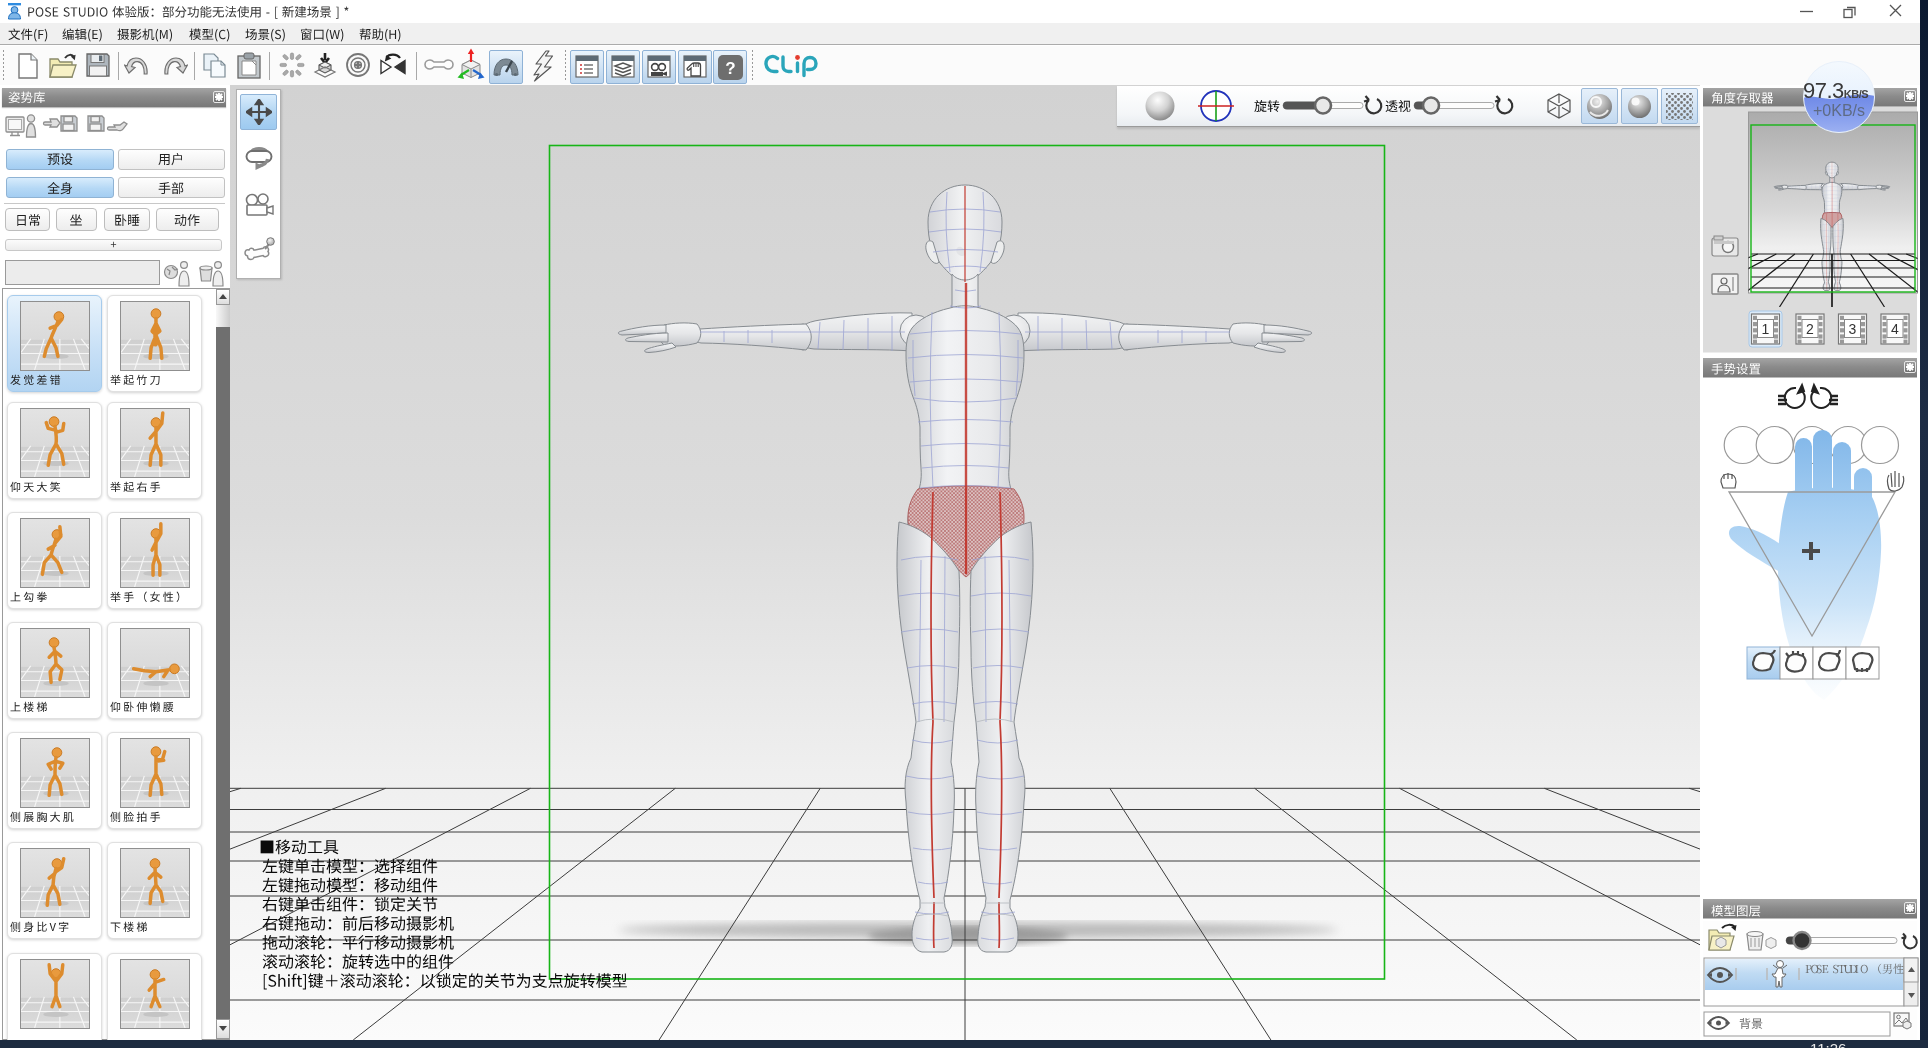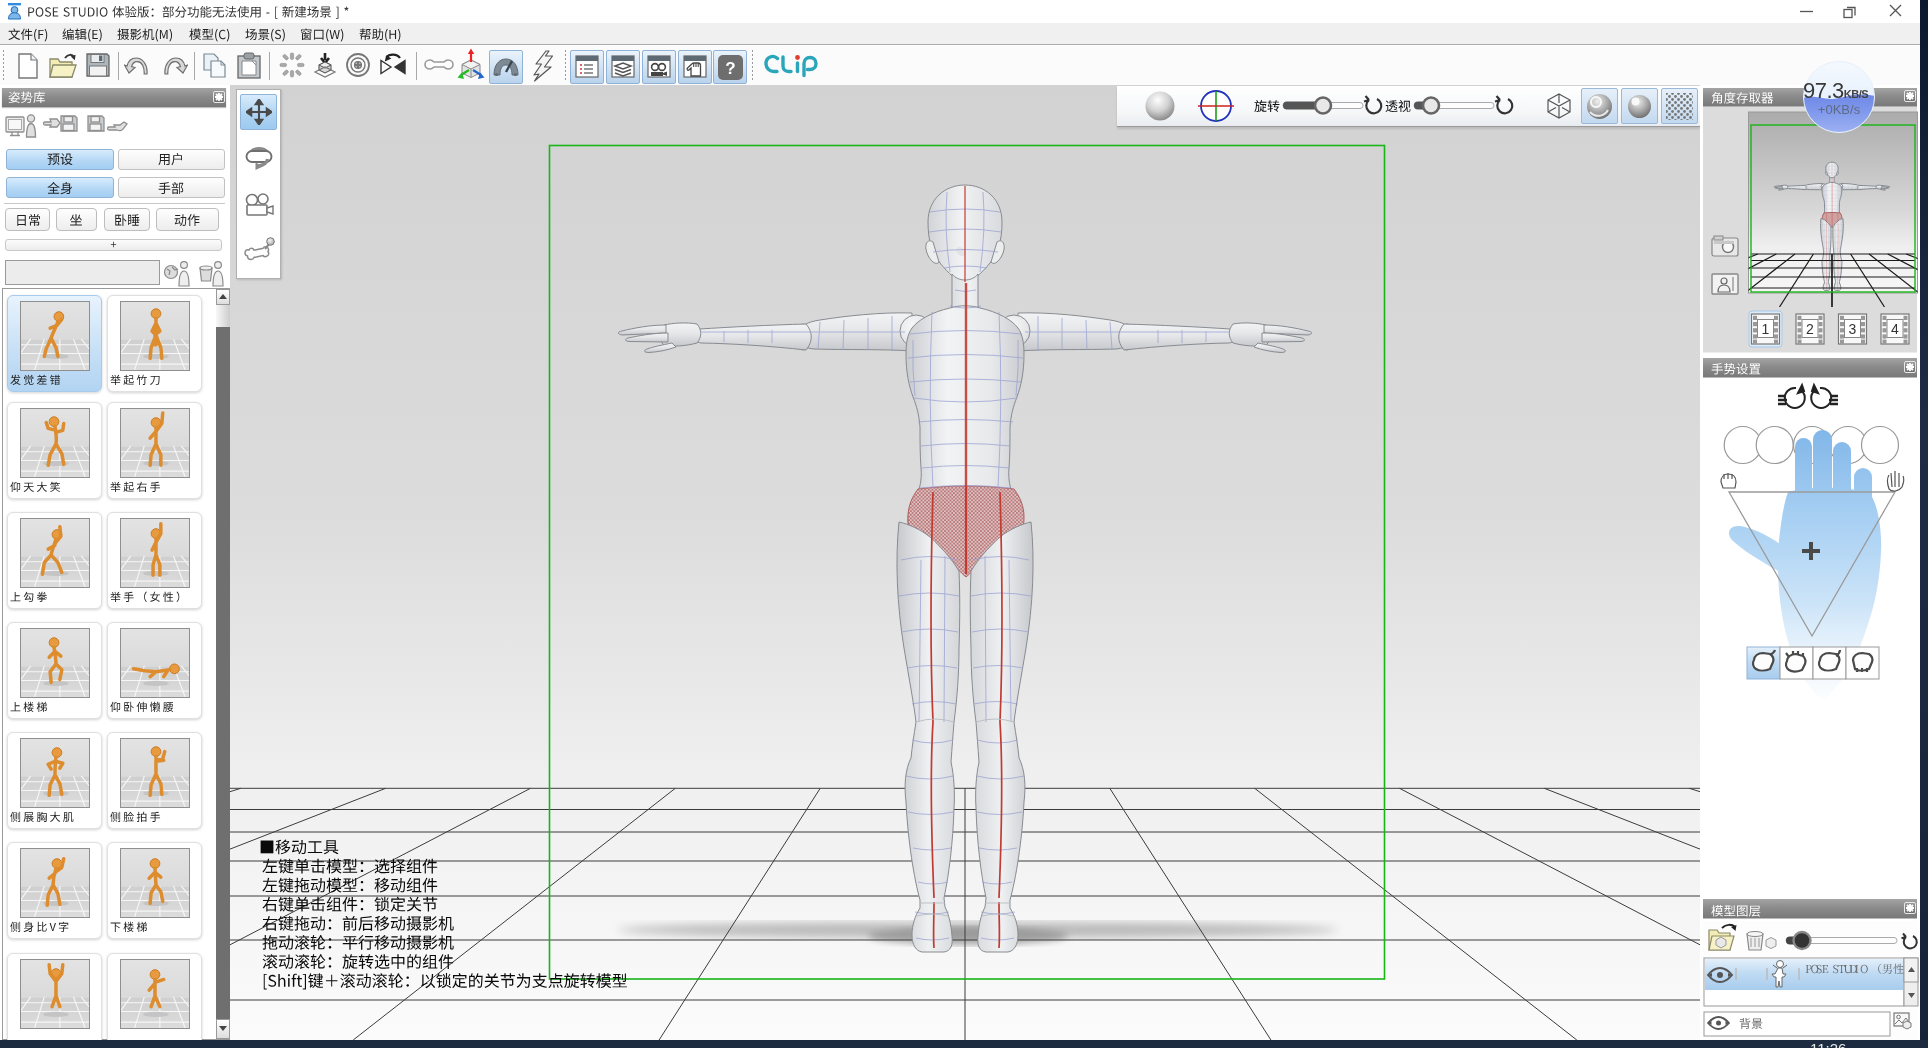--- a/index.html
+++ b/index.html
@@ -1630,14 +1630,14 @@
   <linearGradient id="wave" x1="0" y1="0" x2="0" y2="1">
    <stop offset="0" stop-color="#6e88e6"></stop>
             <stop offset=".45" stop-color="#8099ec"></stop>
             <stop offset="1" stop-color="#9db1f2"></stop>
   </linearGradient>
  </defs>
  <circle cx="36" cy="36" r="35.5" fill="url(#ballbg)" stroke="#e8f0fa" stroke-width="1"></circle>
  <path d="M0 37 C10 33 20 39 30 38 C44 36 54 31 72 35 L72 72 H0 Z" fill="url(#wave)" clip-path="url(#ballclip)"></path>
 </svg>
 <div class="abs" style="left:0;top:17px;width:72px;font-size:22px;color:#383838;letter-spacing:-0.5px">97.3<span style="font-size:11px;font-weight:bold;color:#444">KB/S</span></div>
-<div class="abs" style="left:0;top:41px;width:72px;text-align:center;font-size:13px;color:#5e6b85">+0KB/s</div>
+<div class="abs" style="left:0;top:41px;width:72px;text-align:center;font-size:16px;color:#5e6b85">+0KB/s</div>
 </div>
 </div>
 </body></html>

